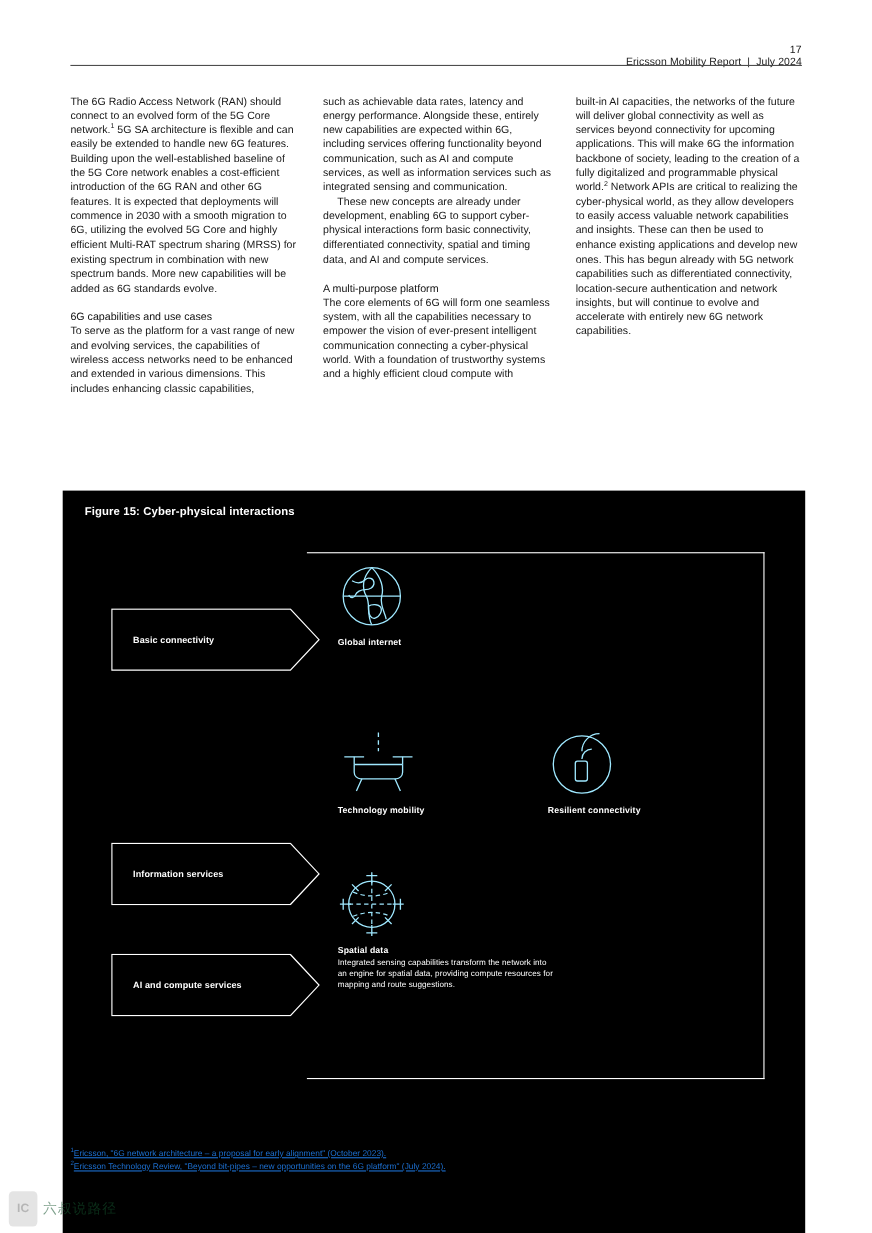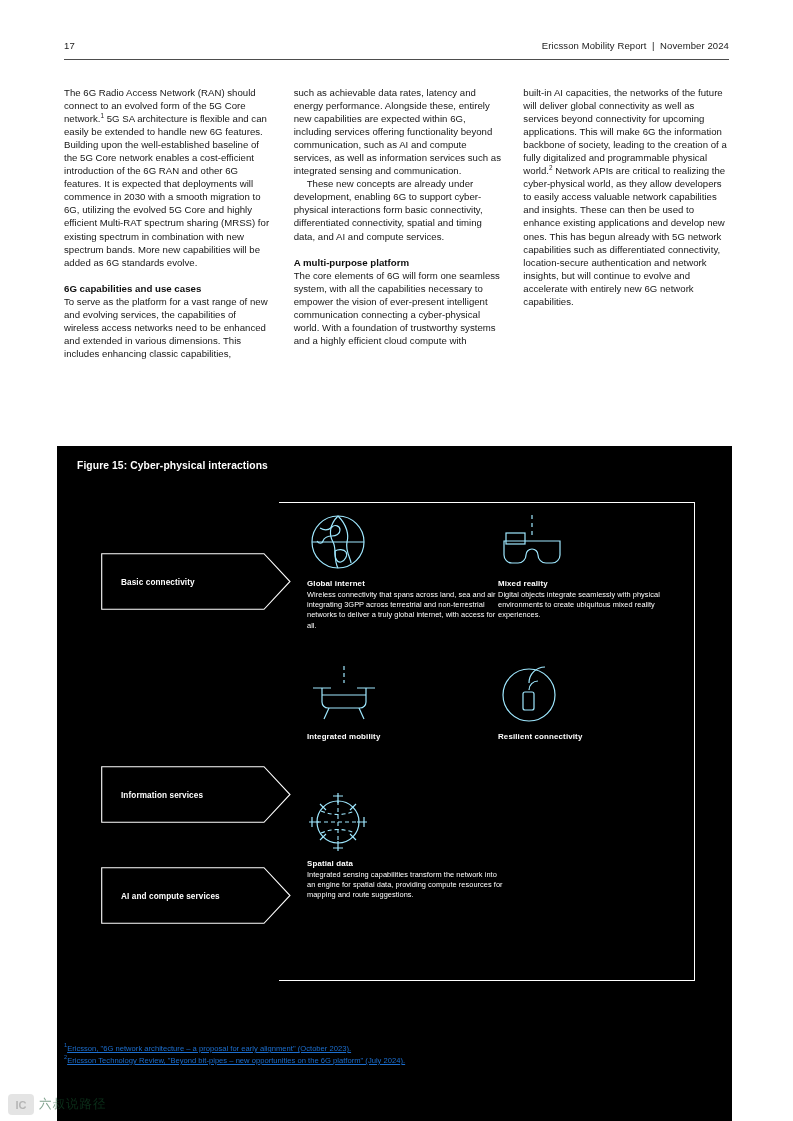--- a/index.html
+++ b/index.html
@@ -9,21 +9,21 @@
     font-family:"Liberation Sans", sans-serif;
     color:#111111;
     position:relative;
     overflow:hidden;
   }
   .page{position:absolute;inset:0;}
 
   
   .header{
     position:absolute;left:64px;top:40px;width:665px;
-    display:flex;justify-content:space-between;align-items:flex-end;
+    display:flex;justify-content:space-between;align-items:flex-end;flex-direction:column;
   }
   .header .pageno{font-size:9.5px;color:#1a1a1a;letter-spacing:0.2px;}
   .header .meta{font-size:9.5px;color:#1a1a1a;letter-spacing:0.1px;}
   .header-rule{
     position:absolute;left:64px;top:59px;width:665px;height:1.4px;
     background:#4d4d4d;
   }
 
   
   .cols{
@@ -37,21 +37,21 @@
     line-height:13.05px;
     color:#161616;
     letter-spacing:0.02px;
     text-align:left;
   }
   .col p.indent{text-indent:13px;}
   .col h3{
     margin:13px 0 0 0;
     font-size:9.7px;
     line-height:13.05px;
-    font-weight:bold;
+    font-weight:normal;
     color:#0f0f0f;
   }
   sup{font-size:6.4px;vertical-align:super;line-height:0;}
 
   
   .figure{
     position:absolute;left:57px;top:446px;width:675px;height:736px;
     background:#000000;
   }
   .fig-title{
@@ -112,38 +112,38 @@
   }
   .footnotes sup{font-size:5.6px;}
 
   
   .watermark{
     position:absolute;left:8px;bottom:6px;
     display:flex;align-items:center;gap:5px;
     opacity:0.55;
   }
   .wm-logo{
-    width:26px;height:21px;border-radius:4px;
+    width:26px;height:32px;border-radius:4px;
     background:#cfcfcf;color:#7a7a7a;
     font-size:11px;font-weight:bold;
     display:flex;align-items:center;justify-content:center;
   }
   .wm-text{font-size:12.5px;color:#14532d;letter-spacing:1px;}
 </style>
 </head>
 <body>
 
 <div class="page">
 
   <div class="header">
     <div class="pageno">17</div>
     <div class="meta">
       <span>Ericsson Mobility Report</span>
       &nbsp;<span>|</span>&nbsp;
-      <span>November 2024</span>
+      <span>July 2024</span>
     </div>
   </div>
   <div class="header-rule"></div>
 
   <div class="cols">
 
     <div class="col">
       <p><span>The 6G Radio Access Network (RAN) should connect to an evolved form of the 5G Core network.</span><sup>1</sup><span> 5G SA architecture is flexible and can easily be extended to handle new 6G features. Building upon the well-established baseline of the 5G Core network enables a cost-efficient introduction of the 6G RAN and other 6G features. It is expected that deployments will commence in 2030 with a smooth migration to 6G, utilizing the evolved 5G Core and highly efficient Multi-RAT spectrum sharing (MRSS) for existing spectrum in combination with new spectrum bands. More new capabilities will be added as 6G standards evolve.</span></p>
       <h3>6G capabilities and use cases</h3>
       <p>To serve as the platform for a vast range of new and evolving services, the capabilities of wireless access networks need to be enhanced and extended in various dimensions. This includes enhancing classic capabilities,</p>
@@ -194,47 +194,35 @@
         <svg width="62" height="62" viewBox="0 0 62 62">
           <circle cx="31" cy="31" r="26" fill="none" stroke="#9fe8ff" stroke-width="1.2"></circle>
           <path d="M31 5 C22 14 22 24 26 31 C30 38 26 48 31 57" fill="none" stroke="#9fe8ff" stroke-width="1.2"></path>
           <path d="M31 5 C40 14 42 24 40 31 C38 40 44 48 44 52" fill="none" stroke="#9fe8ff" stroke-width="1.2"></path>
           <path d="M5 31 H57" fill="none" stroke="#9fe8ff" stroke-width="1.2"></path>
           <path d="M13 17 C18 20 22 19 25 16 C28 13 33 15 33 19 C33 23 29 25 25 25 C21 25 17 27 16 30 C15 33 12 33 10 30" fill="none" stroke="#9fe8ff" stroke-width="1.2"></path>
           <path d="M28 40 C31 38 37 38 39 41 C41 44 38 50 34 51 C30 52 28 47 28 43 Z" fill="none" stroke="#9fe8ff" stroke-width="1.2"></path>
         </svg>
       </div>
       <div class="ctitle">Global internet</div>
-      <div class="cbody">Wireless connectivity that spans across land, sea and air integrating 3GPP across terrestrial and non-terrestrial networks to deliver a truly global internet, with access for all.</div>
-    </div>
-
-    <div class="cell cell-c1 cell-r0">
-      <div class="icon">
-        <svg width="70" height="62" viewBox="0 0 70 62">
-          <path d="M34 4 v4 M34 12 v4 M34 20 v4" stroke="#9fe8ff" stroke-width="1.2" fill="none"></path>
-          <path d="M8 30 h54 a0 0 0 0 1 0 0 v14 a8 8 0 0 1 -8 8 h-6 a8 8 0 0 1 -8 -8 a6 6 0 0 0 -12 0 a8 8 0 0 1 -8 8 h-6 a8 8 0 0 1 -8 -8 v-14 z" fill="none" stroke="#9fe8ff" stroke-width="1.2"></path>
-          <rect x="8" y="22" width="19" height="11" fill="none" stroke="#9fe8ff" stroke-width="1.2"></rect>
-        </svg>
-      </div>
-      <div class="ctitle">Mixed reality</div>
-      <div class="cbody">Digital objects integrate seamlessly with physical environments to create ubiquitous mixed reality experiences.</div>
-    </div>
+    </div>
+
 
     <div class="cell cell-c0 cell-r1">
       <div class="icon">
         <svg width="74" height="62" viewBox="0 0 74 62">
           <path d="M37 2 v4 M37 9 v4 M37 16 v3" stroke="#9fe8ff" stroke-width="1.2" fill="none"></path>
           <path d="M6 24 h18 M50 24 h18" stroke="#9fe8ff" stroke-width="1.2" fill="none"></path>
           <path d="M15 24 v7 M59 24 v7" stroke="#9fe8ff" stroke-width="1.2" fill="none"></path>
           <path d="M15 31 h44" stroke="#9fe8ff" stroke-width="1.2" fill="none"></path>
           <path d="M15 31 v7 a6 6 0 0 0 6 6 h32 a6 6 0 0 0 6 -6 v-7" fill="none" stroke="#9fe8ff" stroke-width="1.2"></path>
           <path d="M22 44 l-5 11 M52 44 l5 11" stroke="#9fe8ff" stroke-width="1.2" fill="none"></path>
         </svg>
       </div>
-      <div class="ctitle">Integrated mobility</div>
+      <div class="ctitle">Technology mobility</div>
     </div>
 
     <div class="cell cell-c1 cell-r1">
       <div class="icon">
         <svg width="62" height="62" viewBox="0 0 62 62">
           <circle cx="31" cy="31" r="26" fill="none" stroke="#9fe8ff" stroke-width="1.2"></circle>
           <rect x="25" y="28" width="11" height="18" rx="2" fill="none" stroke="#9fe8ff" stroke-width="1.2"></rect>
           <path d="M31 26 a9 9 0 0 1 9 -9" fill="none" stroke="#9fe8ff" stroke-width="1.2"></path>
           <path d="M31 19 a16 16 0 0 1 16 -16" fill="none" stroke="#9fe8ff" stroke-width="1.2"></path>
         </svg>

